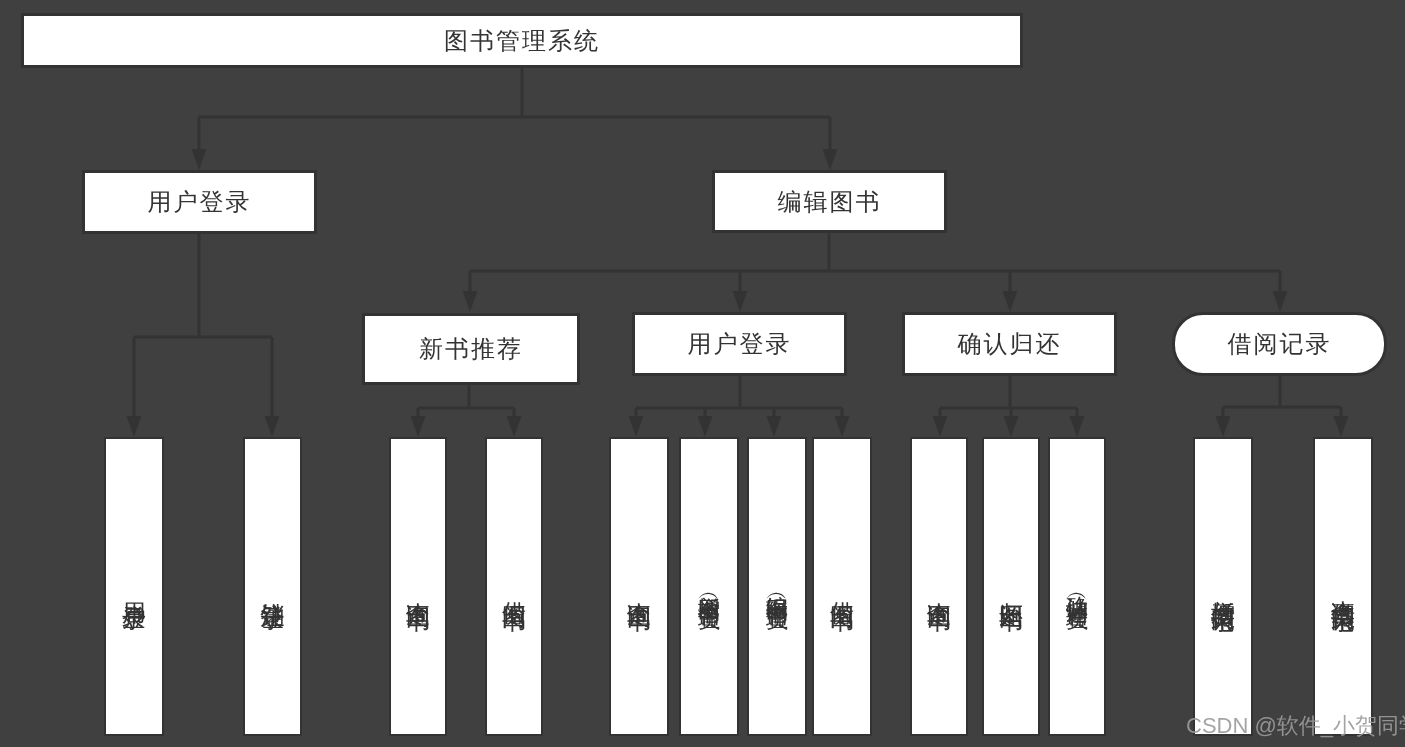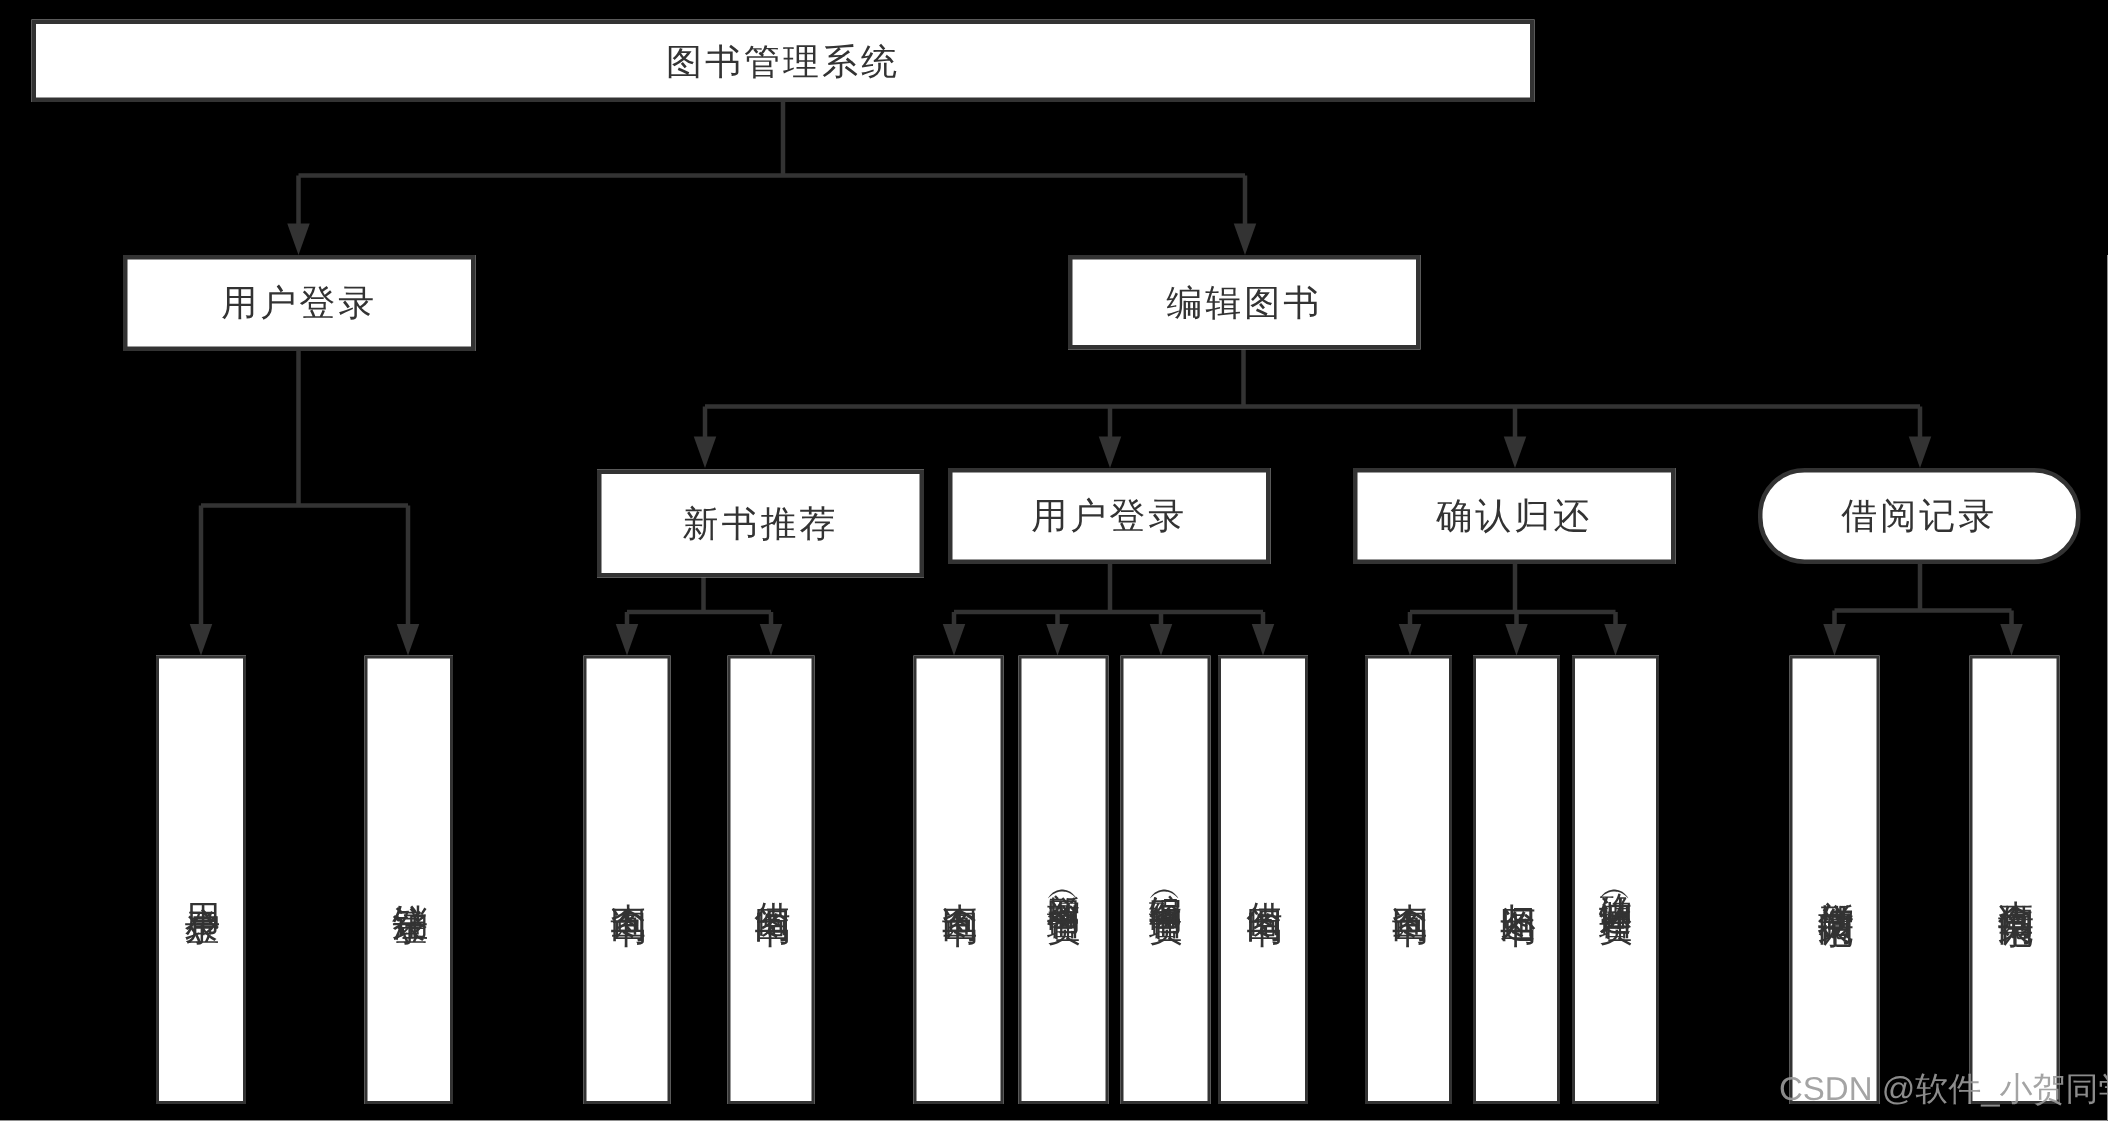--- a/index.html
+++ b/index.html
@@ -2,21 +2,21 @@
 <html><head>
 <meta charset="utf-8">
 <style>
   * { box-sizing: border-box; }
   html, body {
     margin: 0; padding: 0; background: #ffffff;
   }
   .canvas {
     position: relative;
     width: 1405px; height: 747px;
-    background: #000000;
+    background: #404040;
     font-family: "Liberation Sans", sans-serif;
     overflow: hidden;
   }
   .connectors {
     position: absolute; left: 0; top: 0;
     width: 1405px; height: 747px;
   }
   .box {
     position: absolute;
     background: #ffffff;
@@ -39,21 +39,21 @@
   }
   .sp-xl { letter-spacing: 30px; }
   .sp-md { letter-spacing: 8px;  }
   .sp-sm { letter-spacing: 10px; }
   .sp-xs { letter-spacing: 6px; font-size: 22px !important; }
 
   
   #root   { left: 21px;   top: 13px;  width: 1002px; height: 55px; }
   #n-user { left: 82px;   top: 170px; width: 235px;  height: 64px; }
   #n-mgmt { left: 712px;  top: 170px; width: 235px;  height: 63px; }
-  #n-rec  { left: 362px;  top: 313px; width: 218px;  height: 72px; margin-left: 36px; }
+  #n-rec  { left: 362px;  top: 313px; width: 218px;  height: 72px; }
   #n-bor  { left: 632px;  top: 312px; width: 215px;  height: 64px; }
   #n-cur  { left: 902px;  top: 312px; width: 215px;  height: 64px; }
   #n-log  { left: 1172px; top: 312px; width: 215px;  height: 64px; border-radius: 31px; }
 
   #leaf1  { left: 104px;  width: 60px; }
   #leaf2  { left: 243px;  width: 59px; }
   #leaf3  { left: 389px;  width: 58px; }
   #leaf4  { left: 485px;  width: 58px; }
   #leaf5  { left: 609px;  width: 60px; }
   #leaf6  { left: 679px;  width: 60px; }

